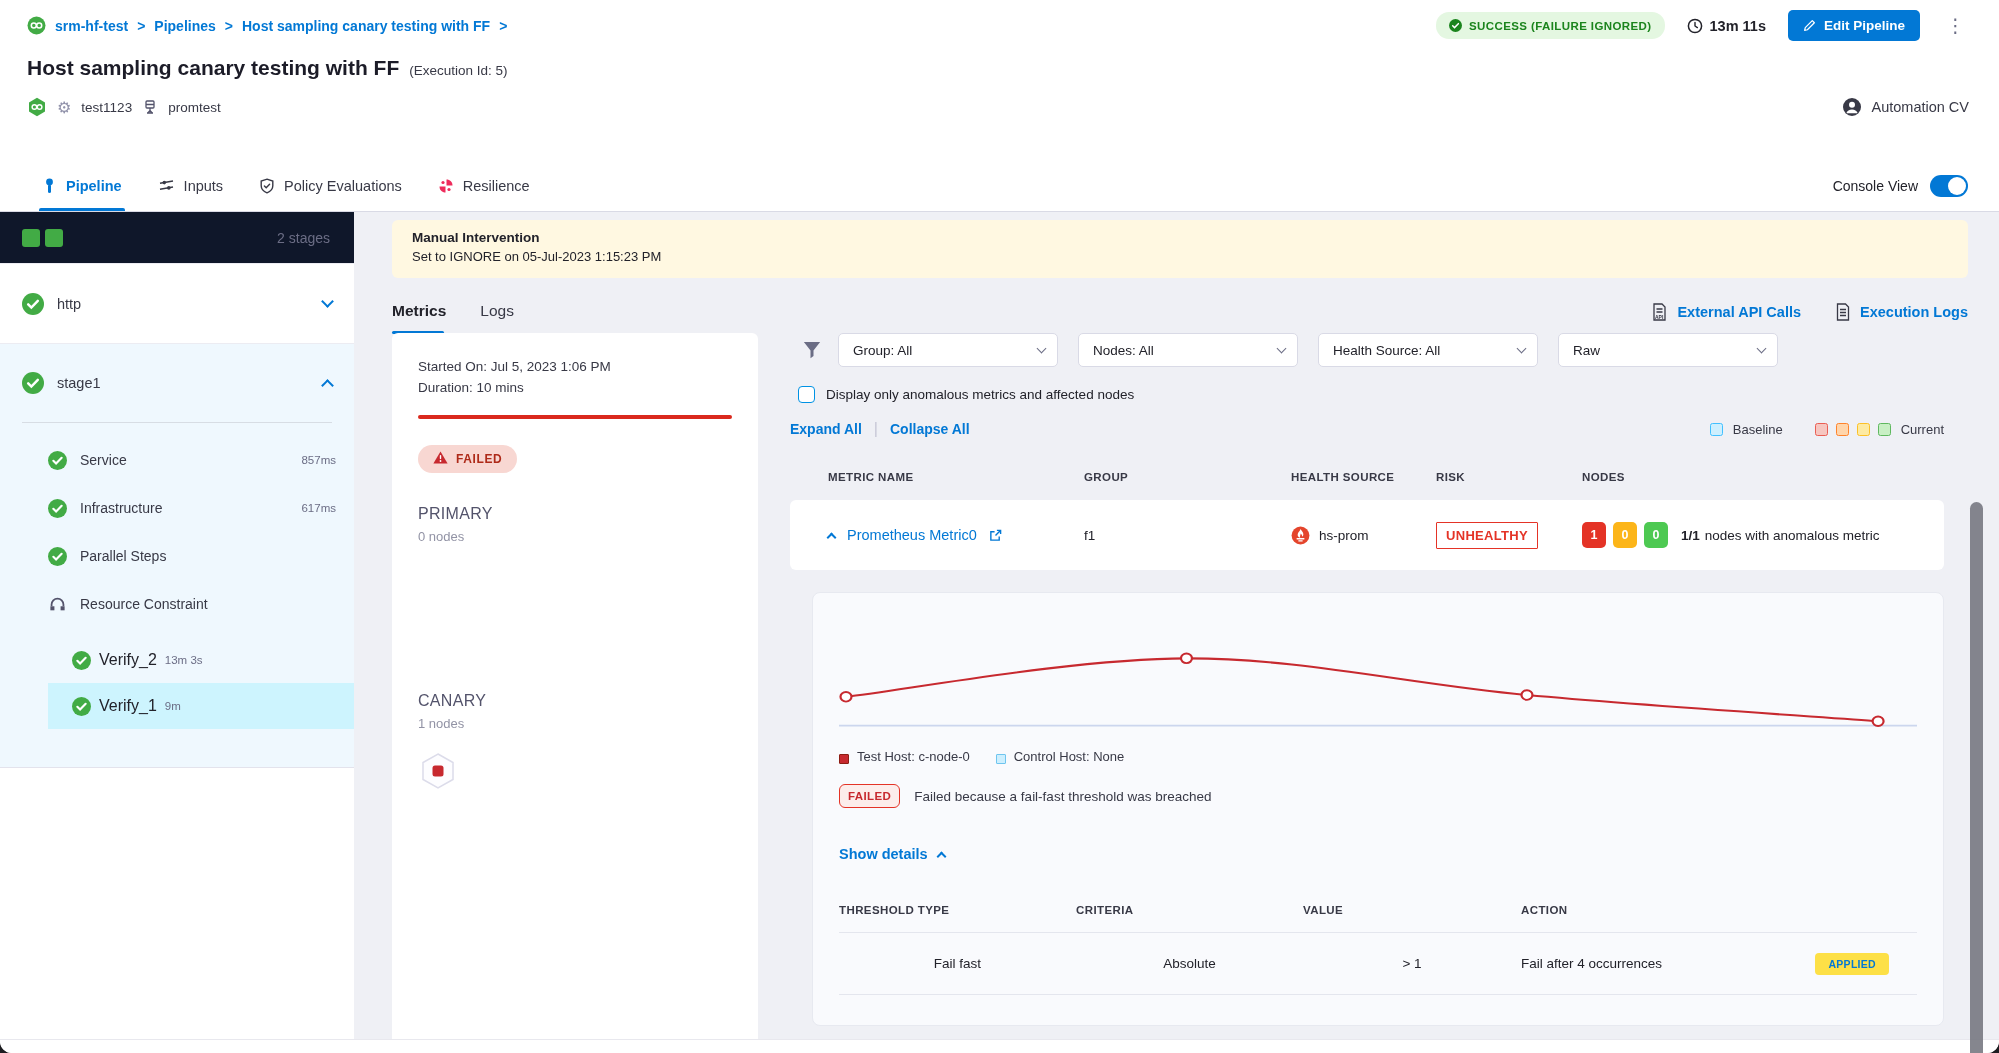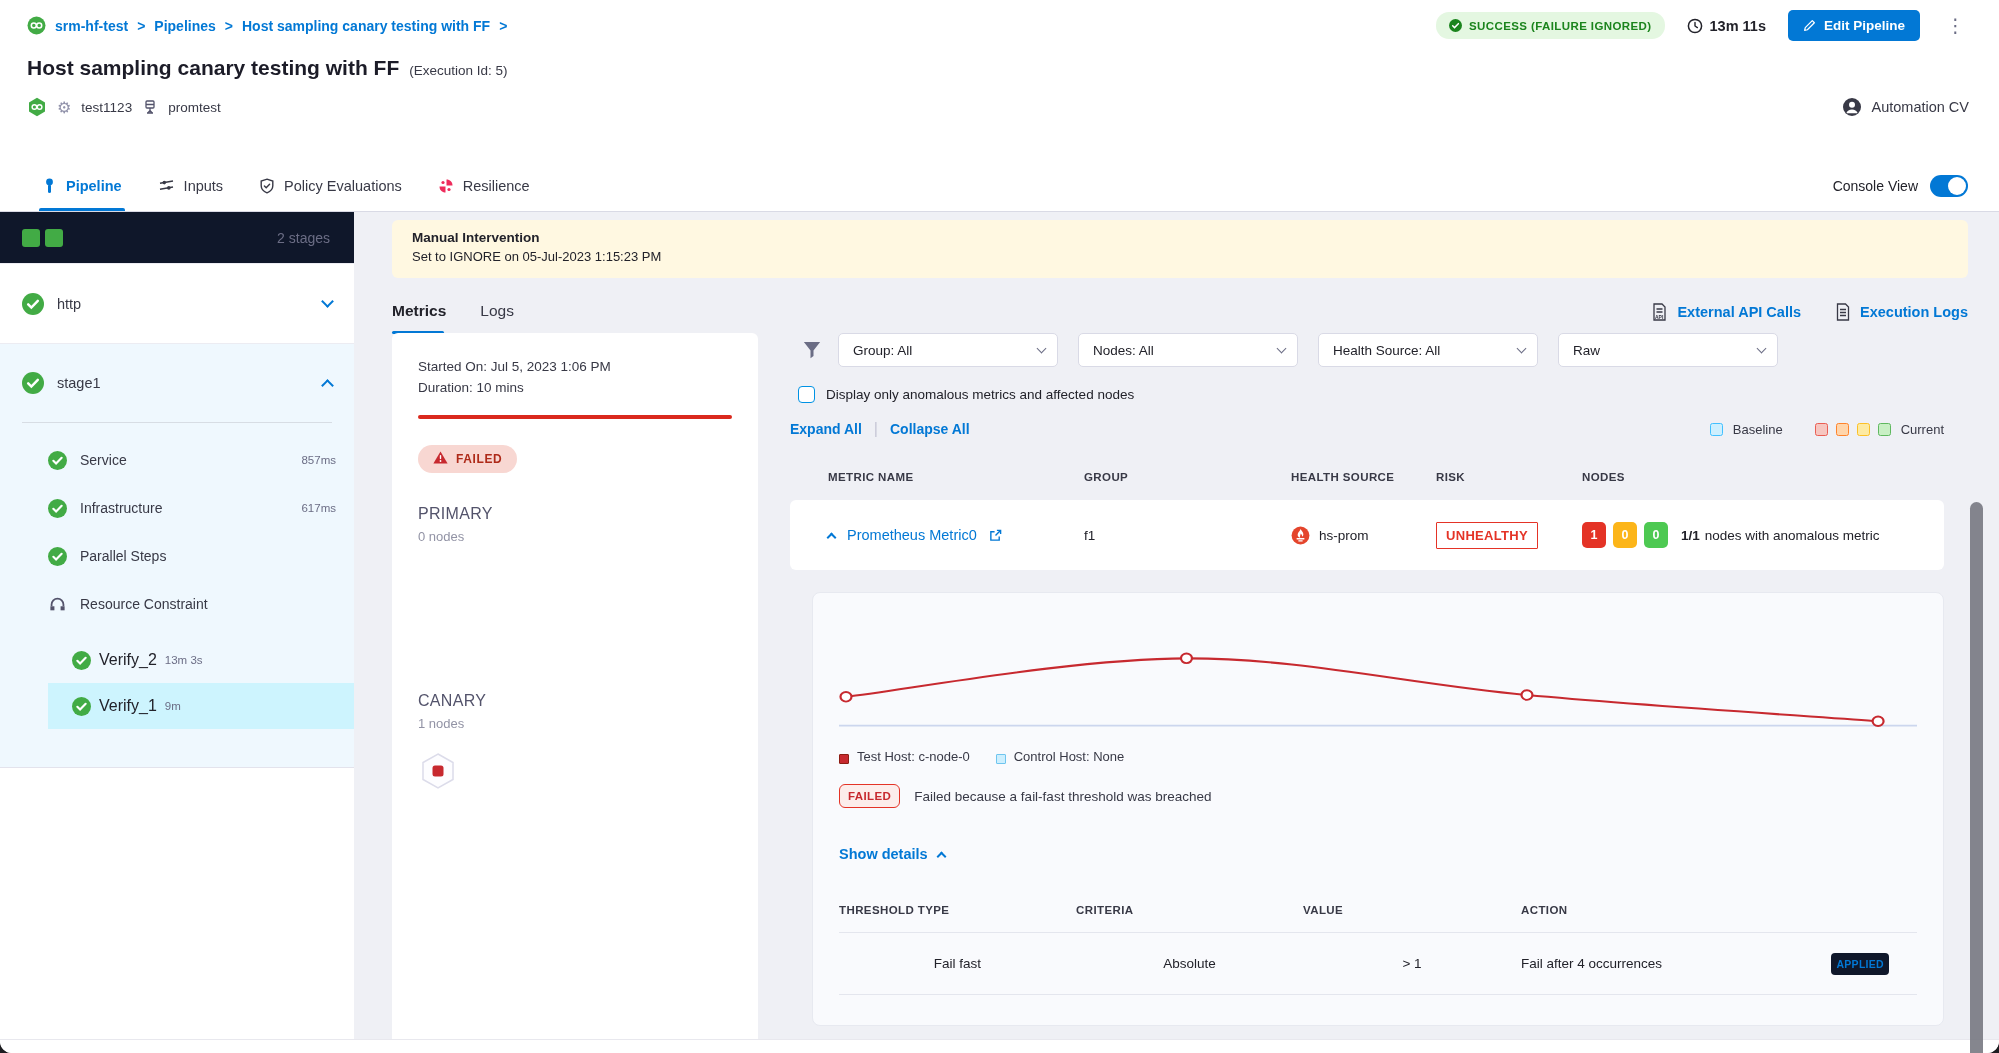--- a/index.html
+++ b/index.html
@@ -154,22 +154,22 @@
   .fail-badge { border:1.6px solid #e43326; background:#fcedeb; color:#c7292f; font-size:11.5px; font-weight:700;
                 letter-spacing:.4px; border-radius:6px; padding:5px 8px; }
   .fail-msg { font-size:13.5px; color:#383946; }
   .showdet { margin-top:38px; display:flex; align-items:center; gap:10px; font-size:14.5px; font-weight:600;
              color:#0278d5; cursor:pointer; }
   .tgrid { display:grid; grid-template-columns:237px 227px 218px 1fr; align-items:center; }
   .t-head { margin-top:42px; padding-bottom:16px; border-bottom:1px solid #e4e6ee; }
   .t-row { height:62px; border-bottom:1px solid #e4e6ee; }
   .td { font-size:13.5px; color:#22222a;text-align:center; }
   .action-cell { display:flex; align-items:center; justify-content:space-between; padding-right:28px; }
-  .applied { background:#0f172a; color:#0278d5; font-size:10.5px; font-weight:700; letter-spacing:.3px;
-             border-radius:4px; padding:5px 5px; }
+  .applied { background:#fde047; color:#0278d5; font-size:10.5px; font-weight:700; letter-spacing:.3px;
+             border-radius:4px; padding:5px 13px; }
 
   
   .scroll-thumb { position:absolute; right:16px; top:290px; width:13px; height:740px; background:#70717a;
                   border-radius:7px; opacity:.85; }
   .bottom-strip { height:14px; flex:none; background:#fff; border-top:1px solid #e8e8ee; }
   .ic { flex:none; display:inline-flex; }
 </style>
 </head>
 <body>
 

